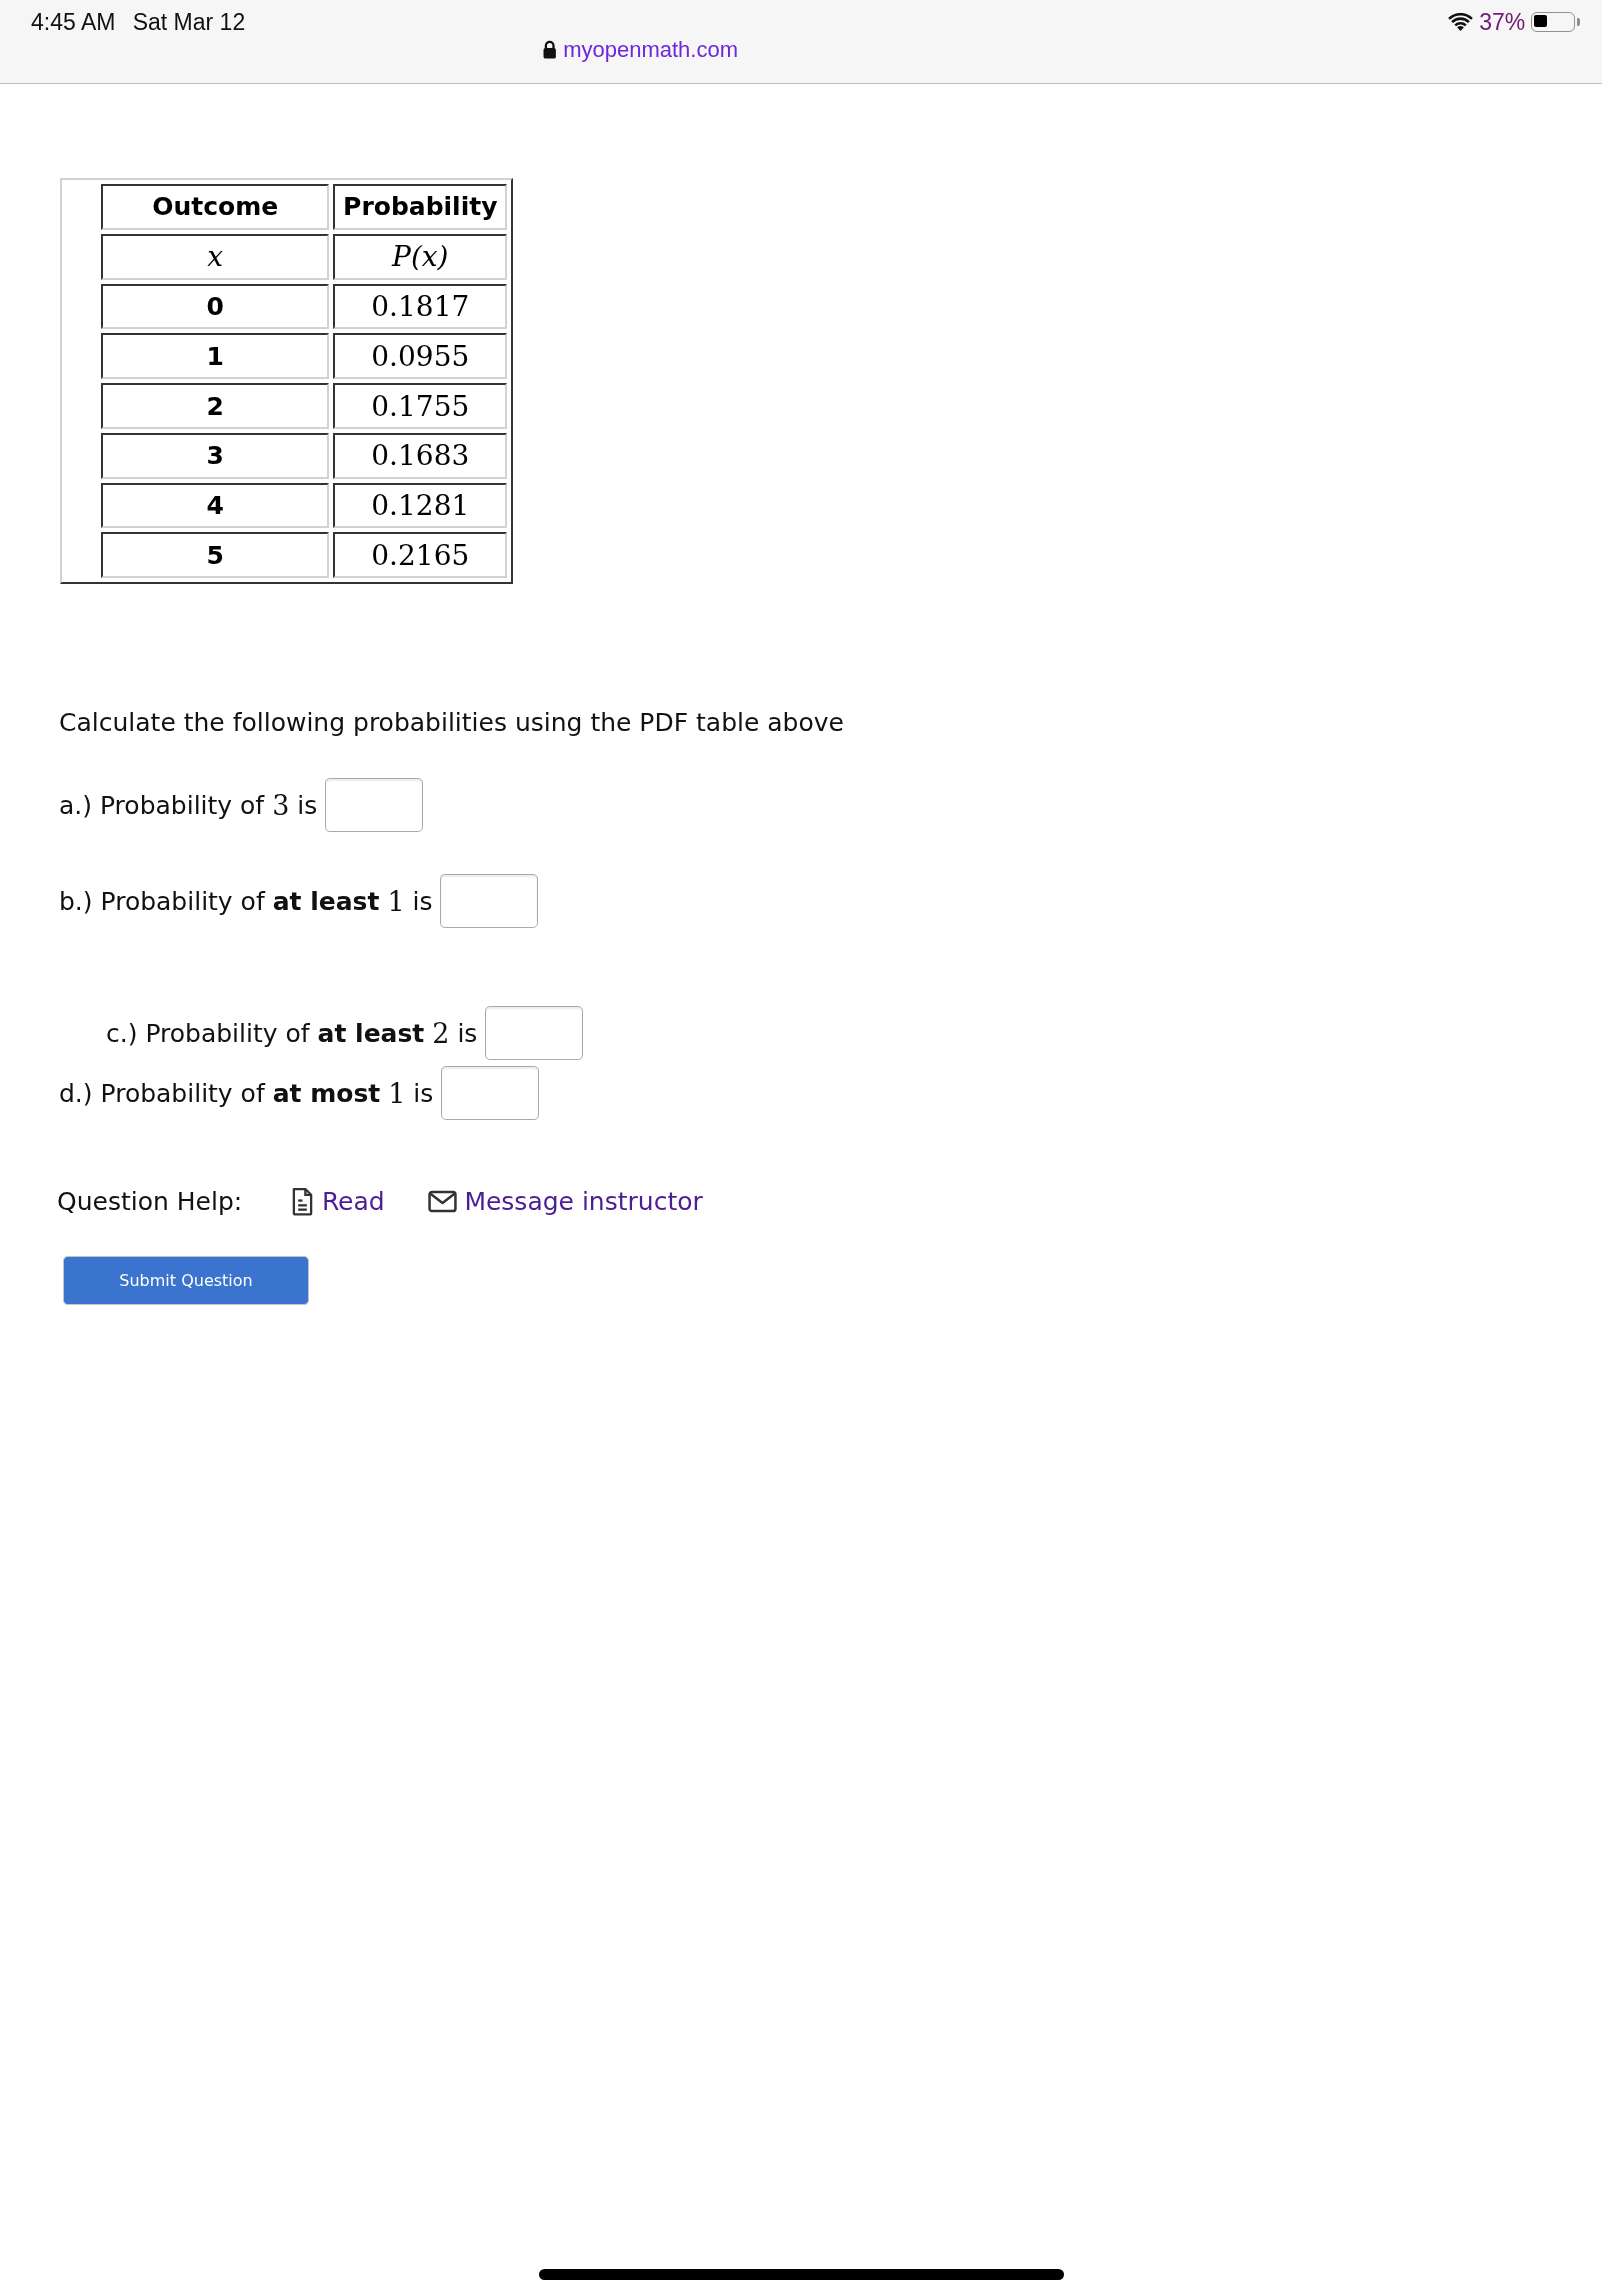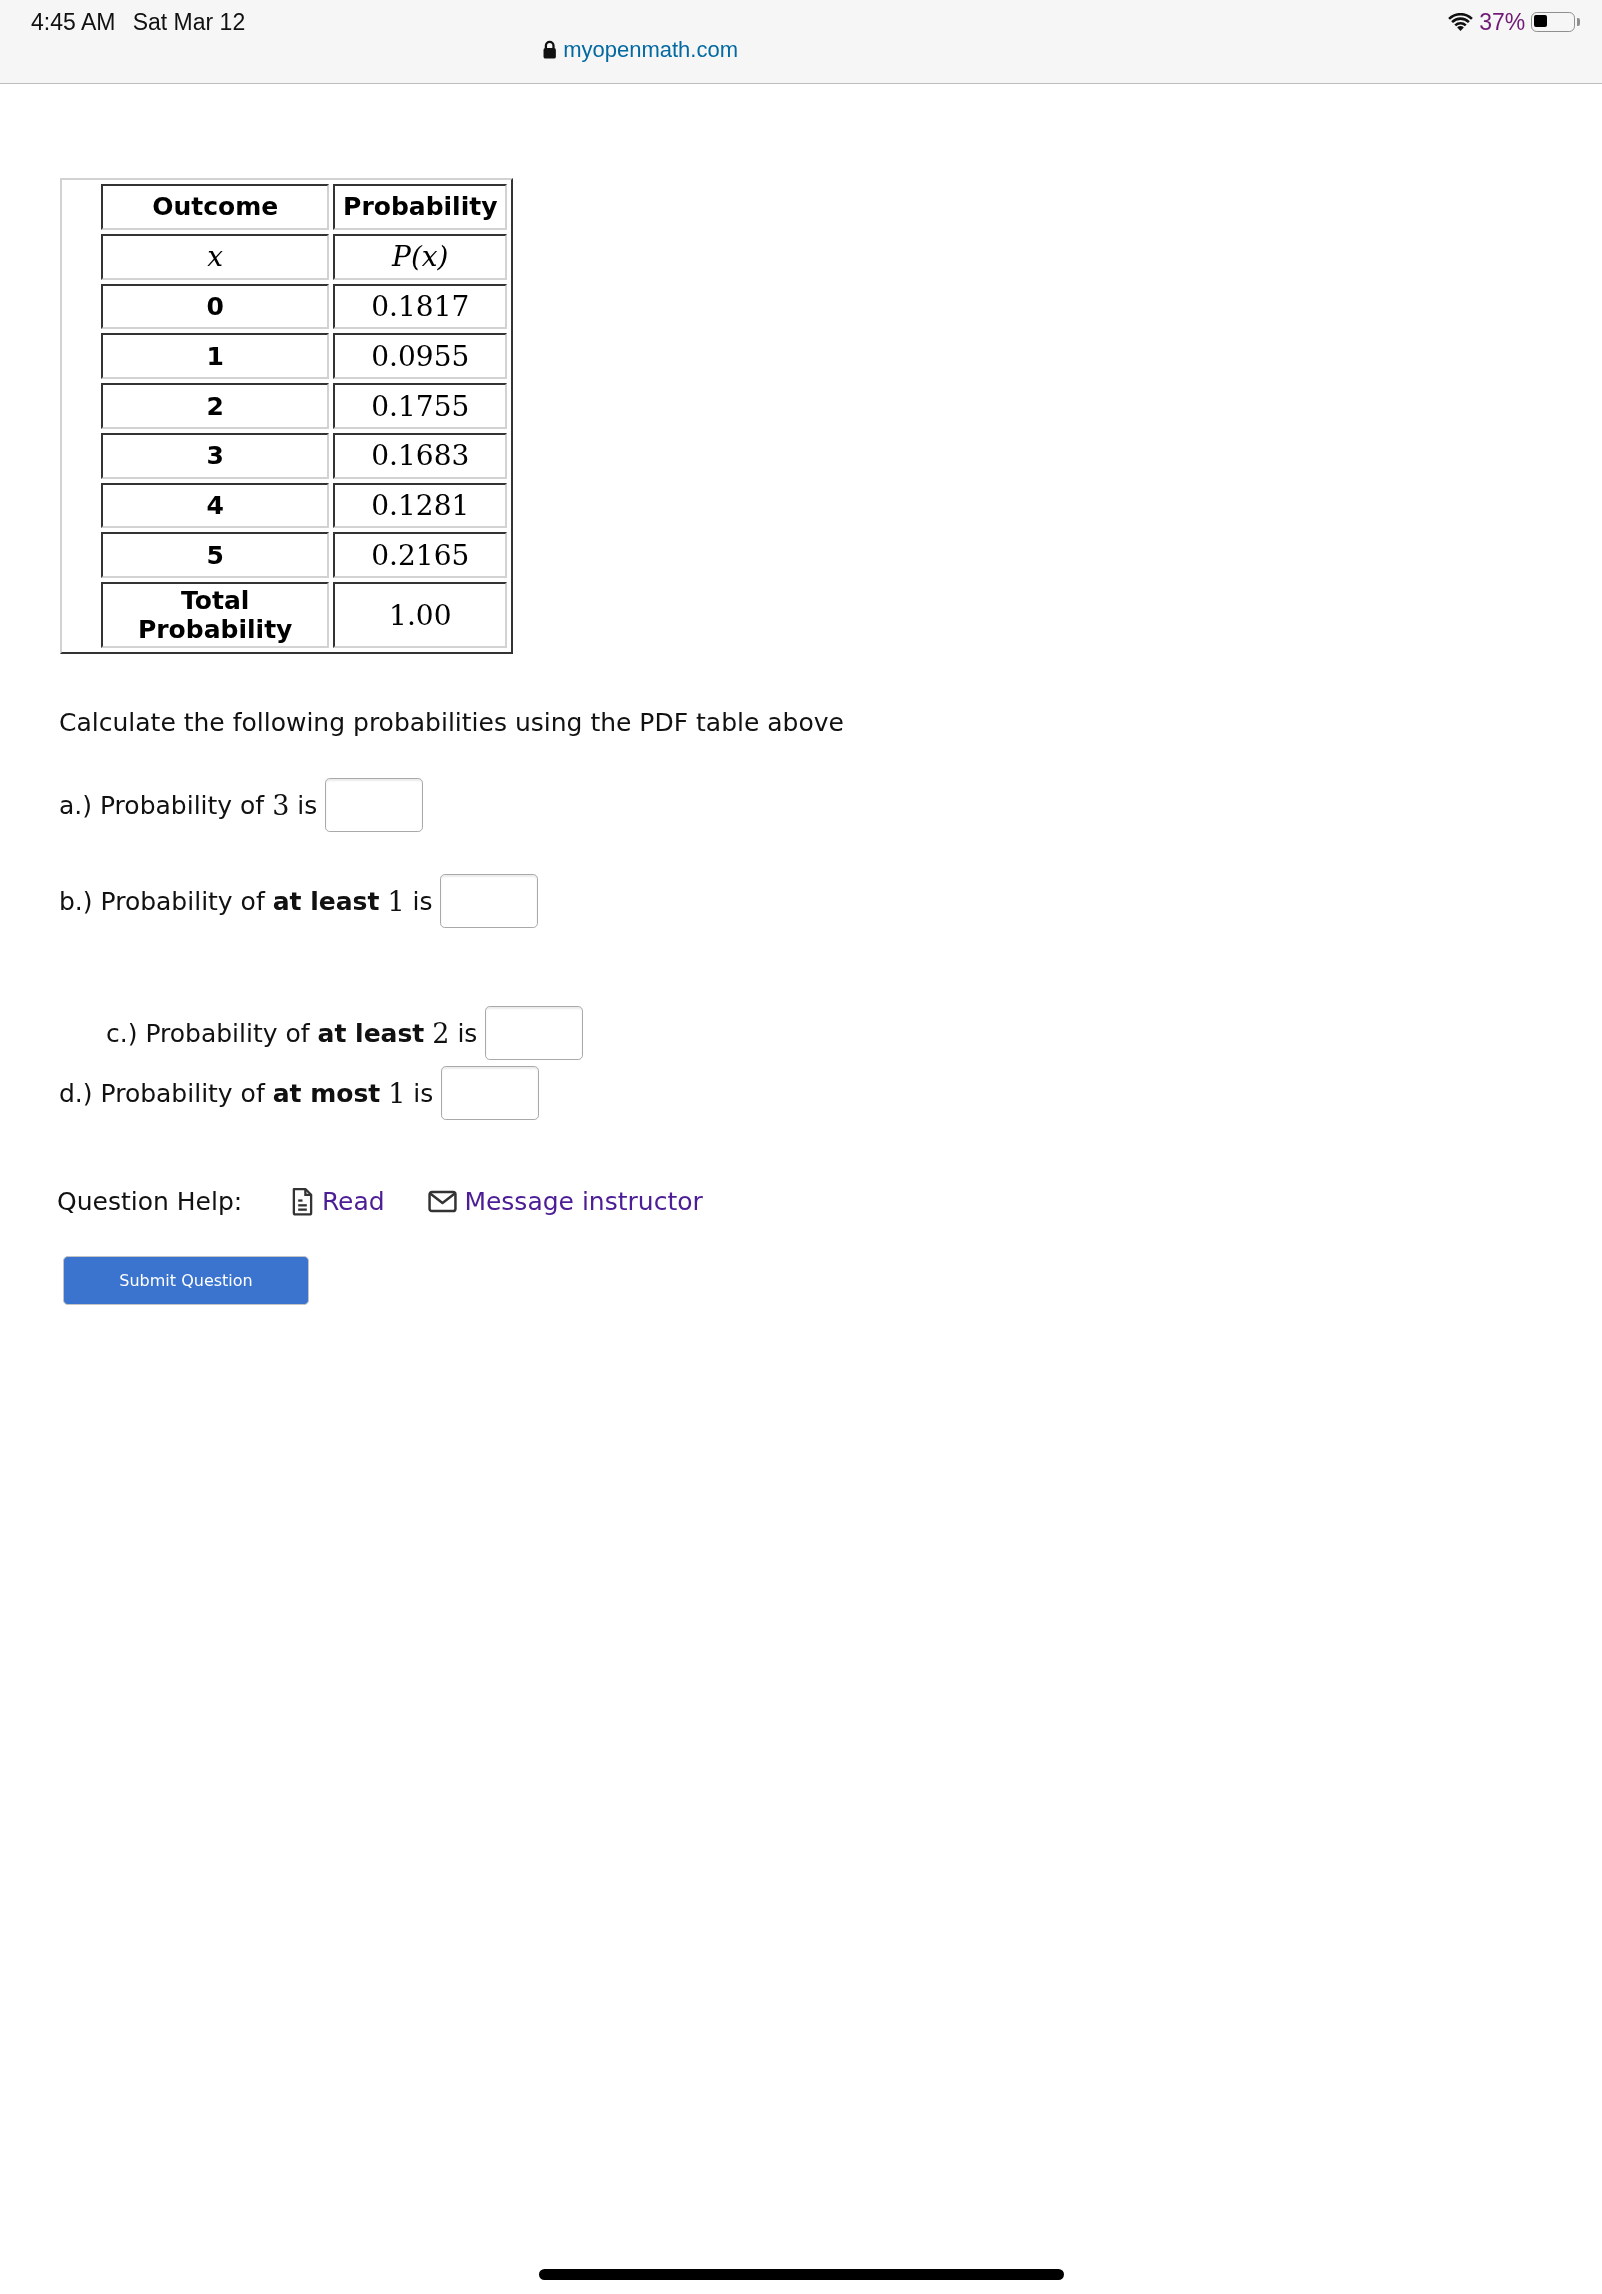--- a/index.html
+++ b/index.html
@@ -21,21 +21,21 @@
     position:absolute; right:27px; top:8.6px; display:flex; align-items:center; gap:5.8px;
     font-family:"Liberation Sans", sans-serif; font-size:23px; color:#701a75;
   }
   .battery {
     width:44px; height:20px; border:1.9px solid #8f8f8f; border-radius:5.8px; position:relative; box-sizing:border-box;
   }
   .battery .fill { position:absolute; left:1.9px; top:1.9px; width:13.4px; height:12.5px; background:#000; border-radius:1.9px; }
   .battery .nub { position:absolute; right:-5.8px; top:4.8px; width:2.9px; height:7.7px; background:#8f8f8f; border-radius:0 1.9px 1.9px 0; }
   .url {
     position:absolute; left:0; width:1280px; top:37px; text-align:center;
-    font-family:"Liberation Sans", sans-serif; font-size:22px; color:#0369a1;
+    font-family:"Liberation Sans", sans-serif; font-size:22px; color:#6d28d9;
   }
   .url svg { vertical-align:-1.9px; margin-right:5.8px; }
 
   
   .pdf-table {
     position:absolute; left:60px; top:178px;
     border-collapse:separate; border-spacing:4.8px;
     border:2.9px solid; border-color:#d2d2d2 #333 #333 #d2d2d2;padding-left:35px;
   }
   .pdf-table td {
@@ -128,24 +128,20 @@
     <td class="c2">0.1683</td>
   </tr>
   <tr>
     <td class="c1">4</td>
     <td class="c2">0.1281</td>
   </tr>
   <tr>
     <td class="c1">5</td>
     <td class="c2">0.2165</td>
   </tr>
-  <tr>
-    <td class="c1">Total Probability</td>
-    <td class="c2">1.00</td>
-  </tr>
 </tbody>
   </table>
 
 <div class="prompt">Calculate the following probabilities using the PDF table above</div>
 
 <div class="q" style="top:778px;">
   <span style="white-space:pre">a.) Probability of </span>
   <span class="num">3</span>
   <span style="white-space:pre"> is</span>
   <input class="answer" type="text" value="" style="">

